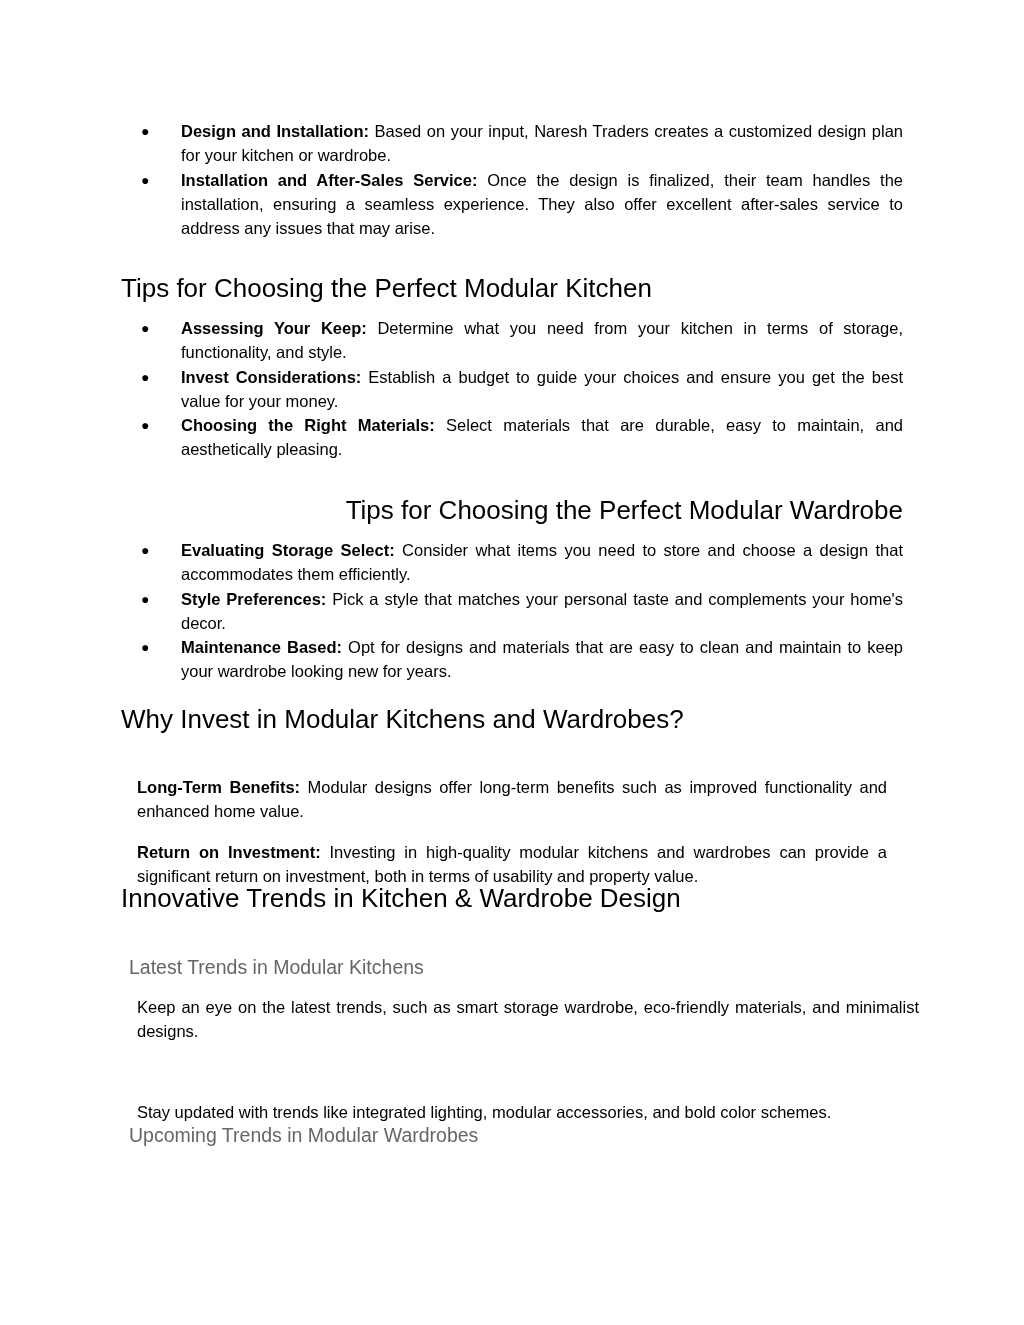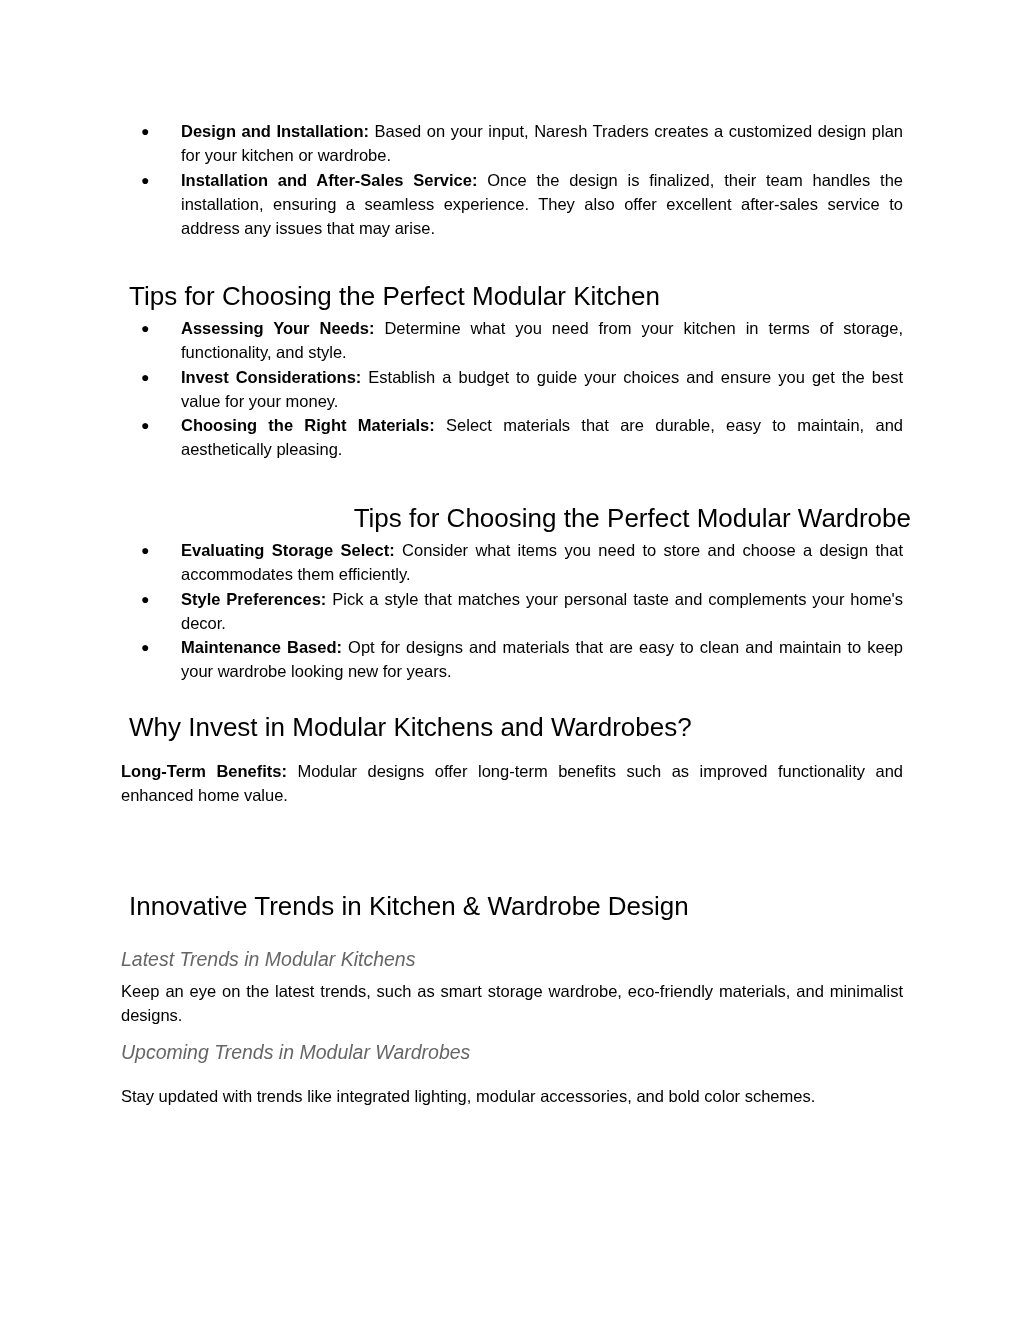--- a/index.html
+++ b/index.html
@@ -4,53 +4,54 @@
 <style>
   html, body { margin: 0; padding: 0; background: #ffffff; }
   body { width: 1024px; height: 1325px; position: relative; overflow: hidden;
          font-family: "Liberation Sans", sans-serif; color: #000000; }
   .page { position: absolute; left: 121px; top: 0; width: 782px; }
   ul.bullets { list-style: none; margin: 0; padding: 0; }
   ul.bullets li { position: relative; padding-left: 60px; font-size: 16.5px; line-height: 24.3px;
                   text-align: justify; }
   ul.bullets li .dot { position: absolute; left: 20px; top: 0; font-size: 14px; }
   .b { font-weight: bold; }
-  h2 { font-weight: normal; font-size: 26px; margin: 8px; line-height: 30px; }
-  h3 { font-weight: normal; font-size: 19.5px; color: #666666; margin: 0; line-height: 24px; font-style: italic; }
-  p { margin: 0; font-size: 16.5px; line-height: 24.3px; text-align: justify; }
+  h2 { font-weight: normal; font-size: 26px; margin: 0; line-height: 30px; }
+  h3 { font-weight: normal; font-size: 19.5px; color: #666666; margin: 8px; line-height: 24px; }
+  p { margin: 16px; font-size: 16.5px; line-height: 24.3px; text-align: justify; }
   .abs { position: absolute; left: 0; width: 782px; }
 </style>
 </head>
 <body>
 
 <div class="page">
 
   <ul class="bullets abs" style="top:119px;">
     <li><span class="dot">●</span><span class="b">Design and Installation:</span><span> Based on your input, Naresh Traders creates a customized design plan for your kitchen or wardrobe.</span></li>
     <li><span class="dot">●</span><span class="b">Installation and After-Sales Service:</span><span> Once the design is finalized, their team handles the installation, ensuring a seamless experience. They also offer excellent after-sales service to address any issues that may arise.</span></li>
   </ul>
 
   <h2 class="abs" style="top:273px;">Tips for Choosing the Perfect Modular Kitchen</h2>
   <ul class="bullets abs" style="top:316px;">
-    <li><span class="dot">●</span><span class="b">Assessing Your Needs:</span><span> Determine what you need from your kitchen in terms of storage, functionality, and style.</span></li>
+    <li><span class="dot">●</span><span class="b">Assessing Your Keep:</span><span> Determine what you need from your kitchen in terms of storage, functionality, and style.</span></li>
     <li><span class="dot">●</span><span class="b">Invest Considerations:</span><span> Establish a budget to guide your choices and ensure you get the best value for your money.</span></li>
     <li><span class="dot">●</span><span class="b">Choosing the Right Materials:</span><span> Select materials that are durable, easy to maintain, and aesthetically pleasing.</span></li>
   </ul>
 
   <h2 class="abs" style="top:495px;text-align:right;">Tips for Choosing the Perfect Modular Wardrobe</h2>
   <ul class="bullets abs" style="top:538px;">
     <li><span class="dot">●</span><span class="b">Evaluating Storage Select:</span><span> Consider what items you need to store and choose a design that accommodates them efficiently.</span></li>
     <li><span class="dot">●</span><span class="b">Style Preferences:</span><span> Pick a style that matches your personal taste and complements your home's decor.</span></li>
     <li><span class="dot">●</span><span class="b">Maintenance Based:</span><span> Opt for designs and materials that are easy to clean and maintain to keep your wardrobe looking new for years.</span></li>
   </ul>
 
   <h2 class="abs" style="top:704px;">Why Invest in Modular Kitchens and Wardrobes?</h2>
   <div class="abs" style="top:759px;">
     <p><span class="b">Long-Term Benefits:</span><span> Modular designs offer long-term benefits such as improved functionality and enhanced home value.</span></p>
+    <p><span class="b">Return on Investment:</span><span> Investing in high-quality modular kitchens and wardrobes can provide a significant return on investment, both in terms of usability and property value.</span></p>
   </div>
 
   <h2 class="abs" style="top:883px;">Innovative Trends in Kitchen &amp; Wardrobe Design</h2>
   <h3 class="abs" style="top:947px;">Latest Trends in Modular Kitchens</h3>
   <p class="abs" style="top:979px;">Keep an eye on the latest trends, such as smart storage wardrobe, eco-friendly materials, and minimalist designs.</p>
-  <h3 class="abs" style="top:1040px;">Upcoming Trends in Modular Wardrobes</h3>
+  <h3 class="abs" style="top:1115px;">Upcoming Trends in Modular Wardrobes</h3>
   <p class="abs" style="top:1084px;">Stay updated with trends like integrated lighting, modular accessories, and bold color schemes.</p>
 
 </div>
 
 </body></html>

